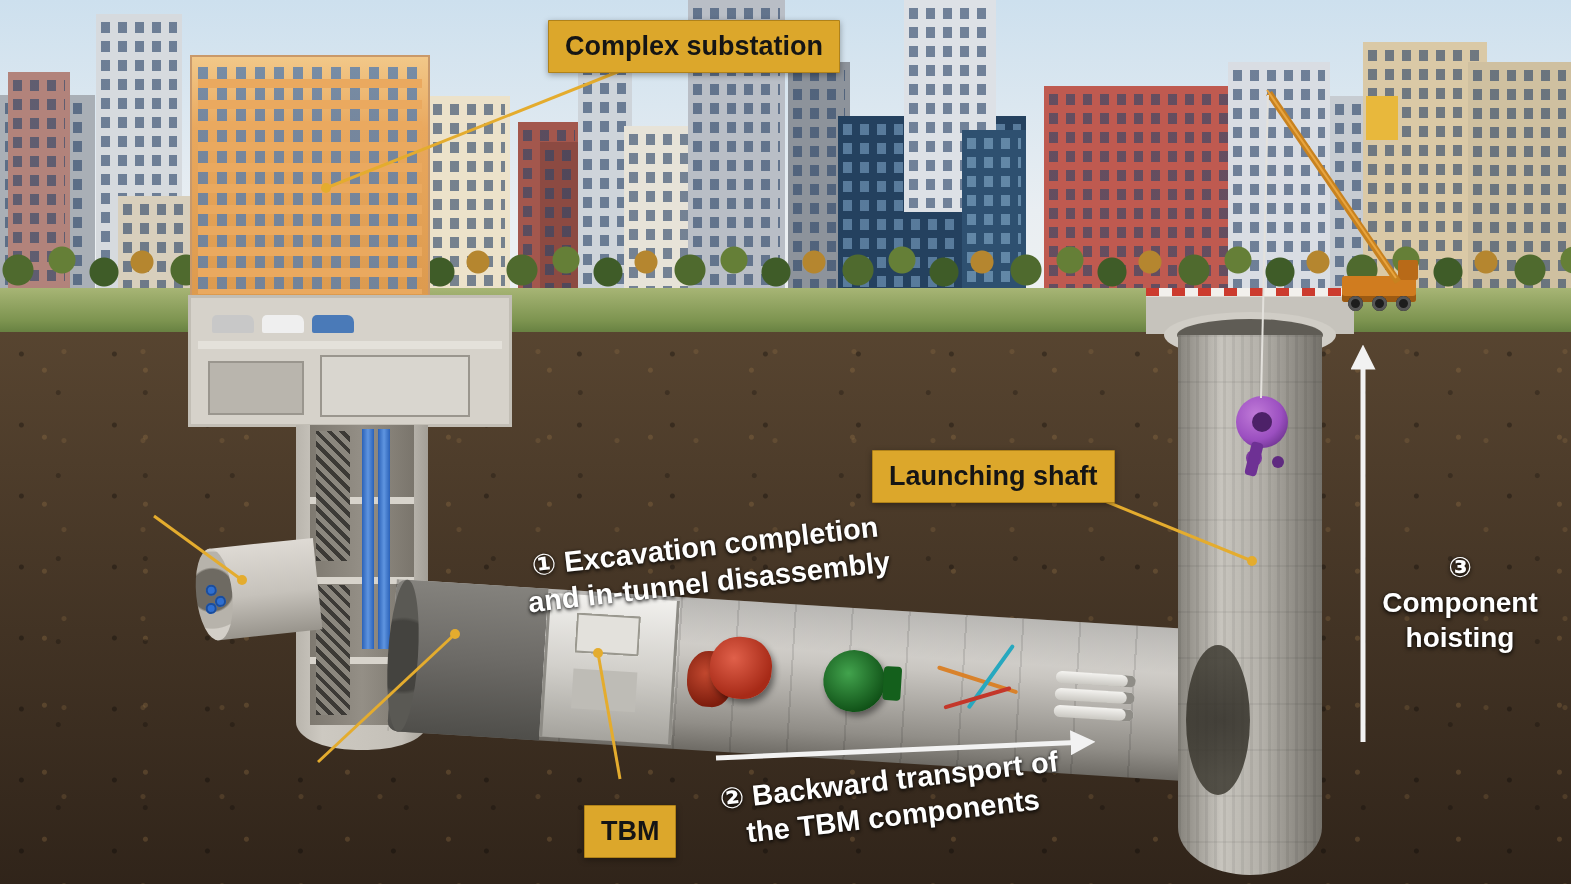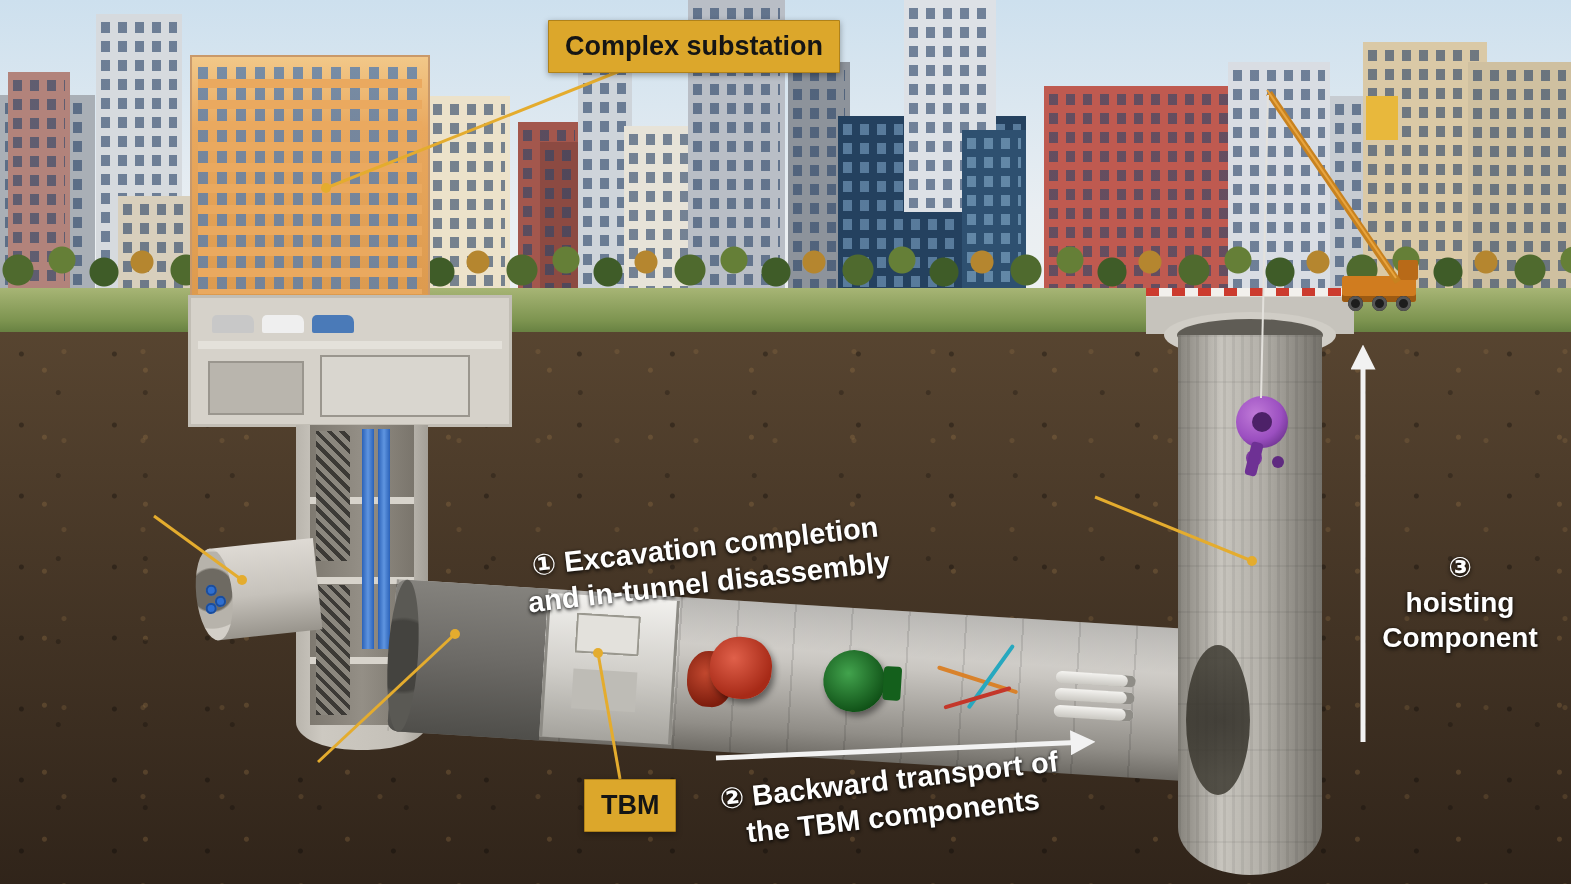--- a/index.html
+++ b/index.html
@@ -262,29 +262,30 @@
     <line class="leader" x1="318" y1="762" x2="455" y2="634"></line>
     <circle class="leader-dot" cx="455" cy="634" r="5"></circle>
     <line class="leader" x1="620" y1="779" x2="598" y2="653"></line>
     <circle class="leader-dot" cx="598" cy="653" r="5"></circle>
 
     <line class="warrow" x1="716" y1="758" x2="1088" y2="742" marker-end="url(#ah)"></line>
     <line class="warrow" x1="1363" y1="742" x2="1363" y2="352" marker-end="url(#ah)"></line>
   </svg>
 
   <div class="glabel" style="left:548px;top:20px;">Complex substation</div>
-  <div class="glabel" style="left:584px;top:779px;">TBM</div>
+  <div class="glabel" style="left:872px;top:450px;">Launching shaft</div>
+  <div class="glabel" style="left:584px;top:805px;">TBM</div>
 
   <div class="anno" style="left:492px;top:528px;width:430px;font-size:29px;transform:rotate(-6.5deg);">
     <div>① Excavation completion</div>
     <div>and in-tunnel disassembly</div>
   </div>
   <div class="anno" style="left:706px;top:762px;width:370px;font-size:29px;transform:rotate(-6.5deg);">
     <div>② Backward transport of</div>
     <div>the TBM components</div>
   </div>
   <div class="anno" style="left:1372px;top:550px;width:176px;font-size:28px;">
     <div>③</div>
+    <div>Component</div>
     <div>hoisting</div>
-    <div>Component</div>
   </div>
 
 </div>
 
 </body></html>

